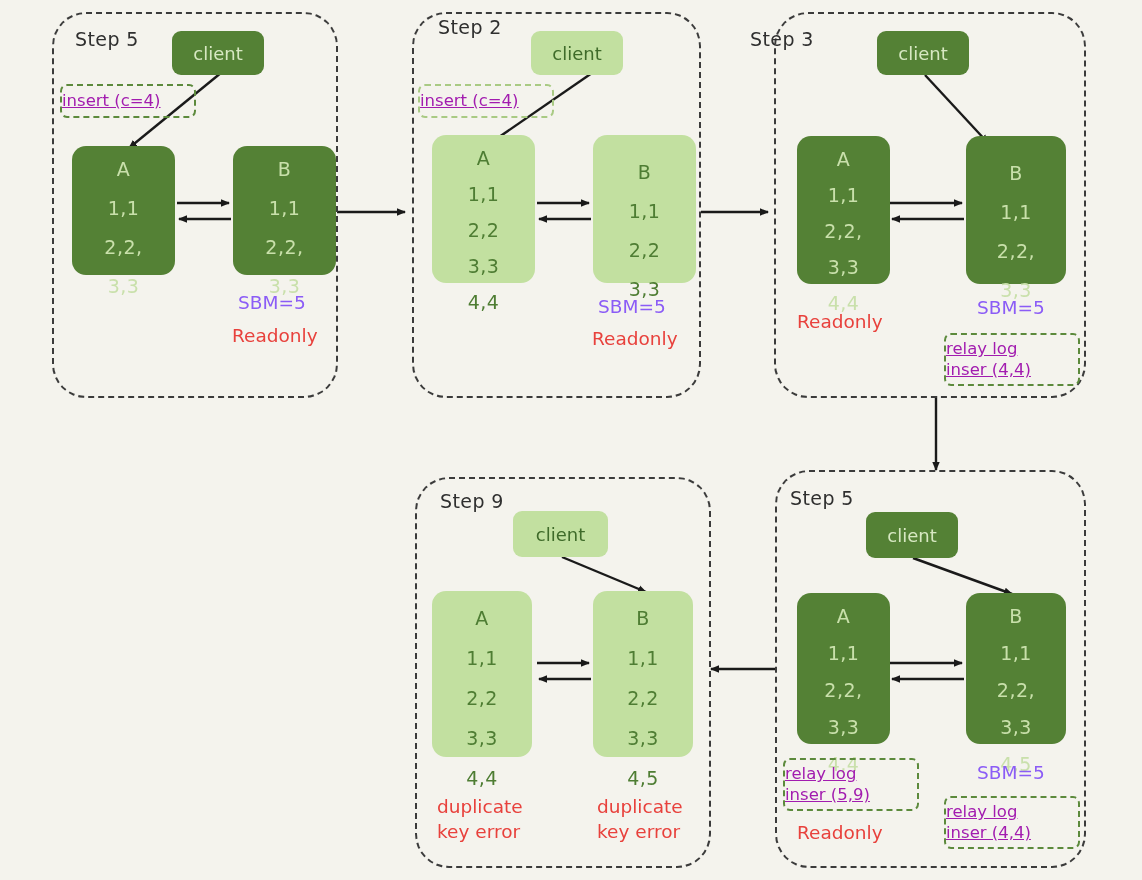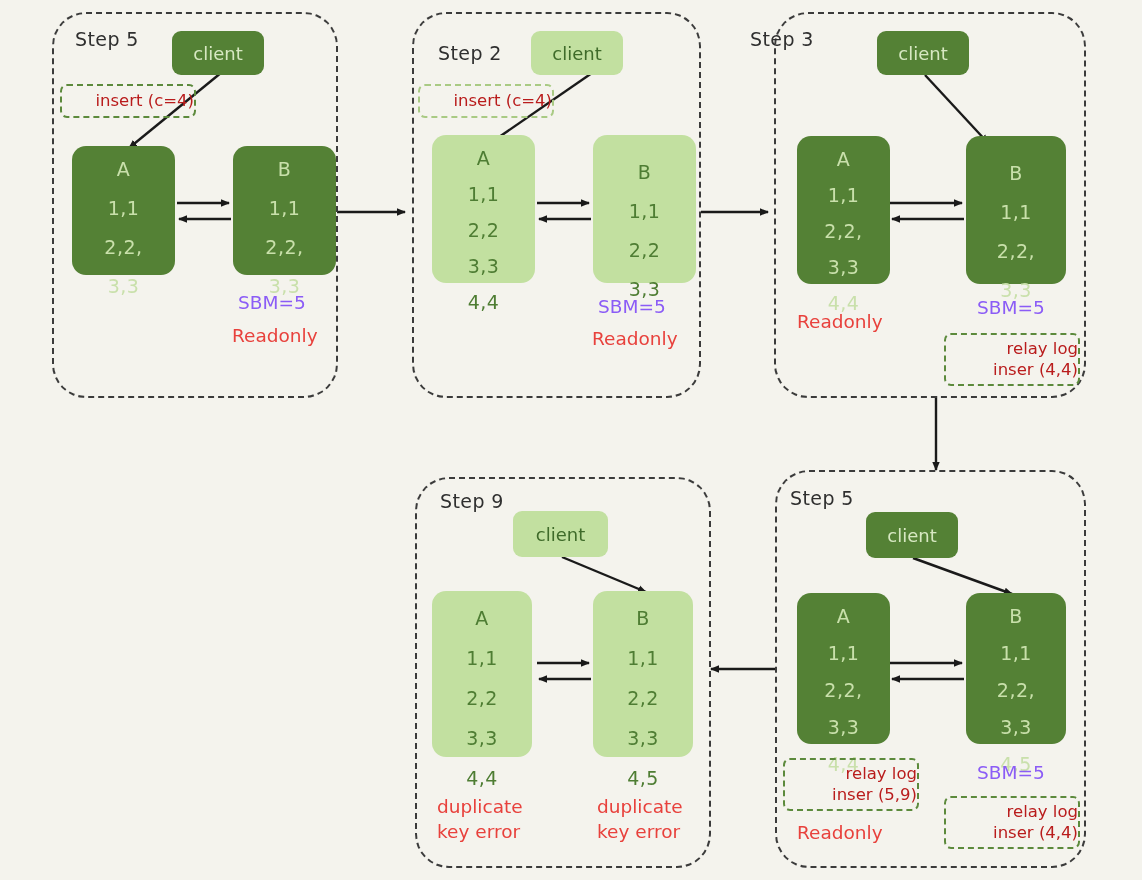--- a/index.html
+++ b/index.html
@@ -67,27 +67,28 @@
   .server.light-fill .row { color: #4e7d33; }
 
   
   .note {
     position: absolute;
     border: 2px dashed #5c8a3c;
     border-radius: 7px;
     box-sizing: border-box;
     display: flex;
     flex-direction: column;
-    align-items: flex-end;
+    align-items: flex-start;
     justify-content: center;
-    color: #b91c1c;
+    color: #a21caf;
     font-size: 16.5px;
     line-height: 1.22;
     background: transparent;
     white-space: nowrap;
+    text-decoration: underline;
   }
   .note.pale { border-color: #a9ca84; }
 
   
   .anno {
     position: absolute;
     font-size: 18.5px;
     color: #8b5cf6;
     white-space: nowrap;
   }
@@ -166,21 +167,21 @@
     <div class="row" style="margin-top:6px;">B</div>
     <div class="row" style="margin-top:20px;">1,1</div>
     <div class="row" style="margin-top:20px;">2,2,</div>
     <div class="row" style="margin-top:20px;">3,3</div>
   </div>
 
   <div class="anno" style="left:238px; top:292px;">SBM=5</div>
   <div class="anno red" style="left:232px; top:325px;">Readonly</div>
 
   <div class="panel" style="left:412px; top:12px; width:289px; height:386px;"></div>
-  <div class="panel-title" style="left:438px; top:42px;">Step 2</div>
+  <div class="panel-title" style="left:438px; top:16px;">Step 2</div>
 
   <div class="client light-fill" style="left:531px; top:31px; width:92px; height:44px;">
     <span>client</span>
   </div>
 
   <div class="note pale" style="left:418px; top:84px; width:136px; height:34px;">
     <span>insert (c=4)</span>
   </div>
 
   <div class="server light-fill" style="left:432px; top:135px; width:103px; height:148px;">

